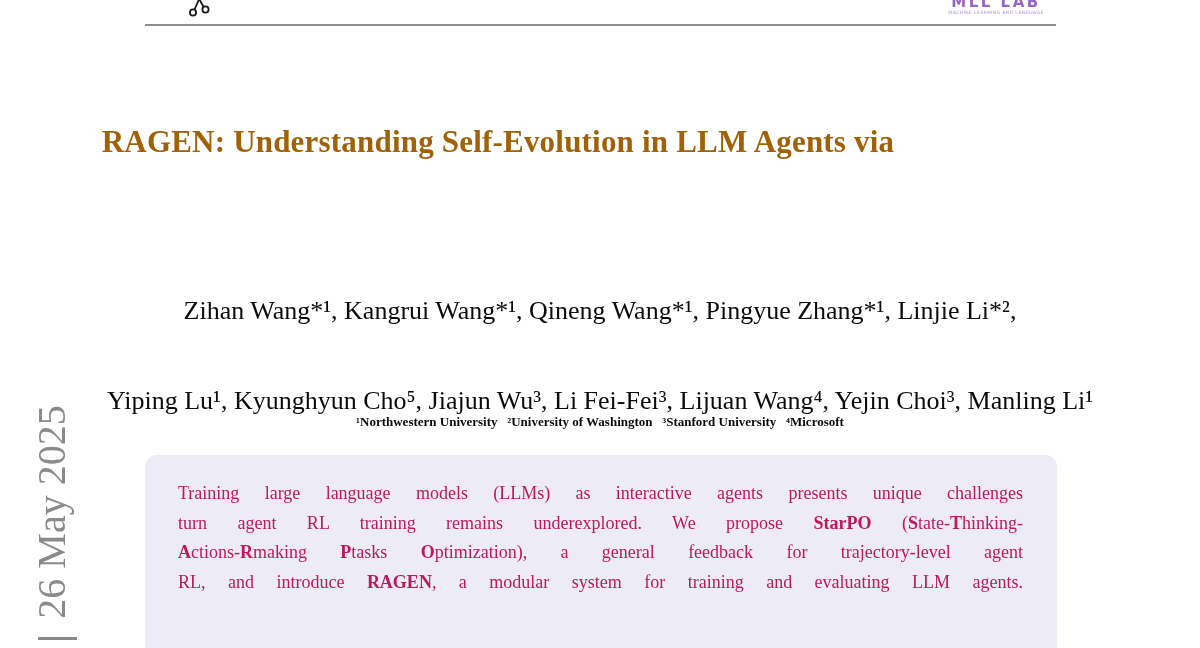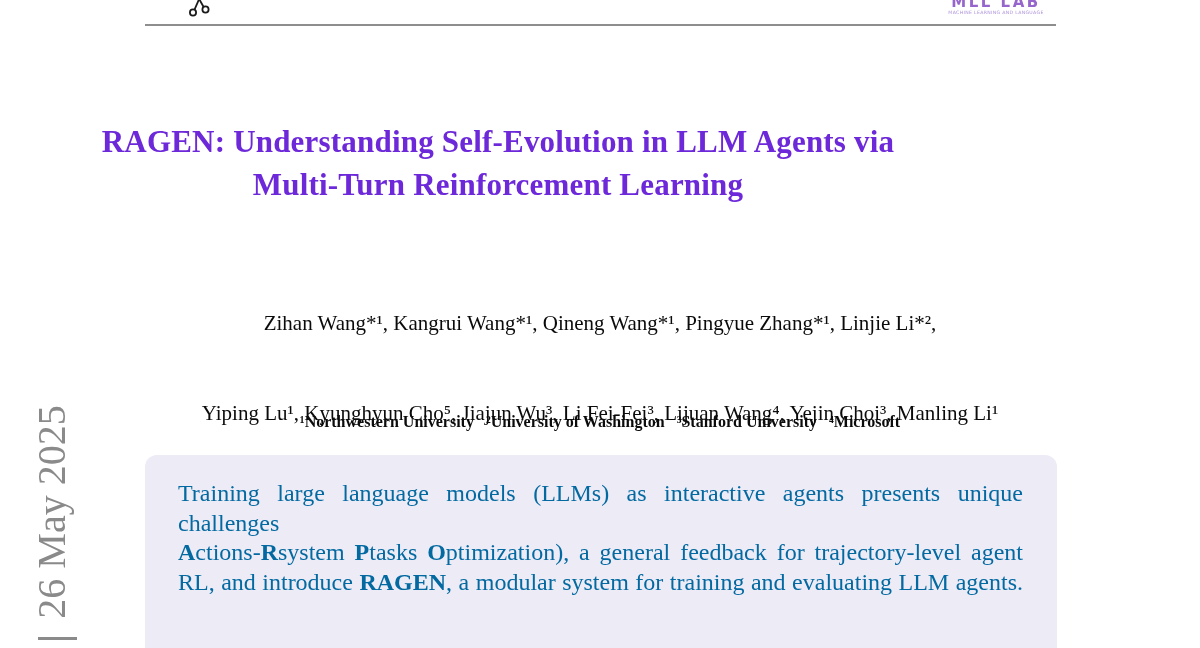--- a/index.html
+++ b/index.html
@@ -6,36 +6,36 @@
   html,body { width:1200px; height:648px; }
   body {
     position:relative; overflow:hidden; background:#ffffff;
     font-family:"Liberation Serif","DejaVu Serif",serif; color:#111;
   }
   .header-rule { position:absolute; left:145px; top:24px; width:911px; height:2px; background:#8e8e8e; }
   .fork-icon { position:absolute; left:185px; top:0; width:30px; height:17px; }
   .lab-logo { position:absolute; left:934px; top:-6px; width:124px; height:24px; }
   .paper-title {
     position:absolute; left:0; top:120px; width:996px; text-align:center;
-    font-size:31px; line-height:43px; font-weight:bold; color:#6d28d9; letter-spacing:0.2px;
+    font-size:31px; line-height:43px; font-weight:bold; color:#a16207; letter-spacing:0.2px;
   }
   .author-block {
-    position:absolute; left:0; top:248px; width:1200px; text-align:center;
-    font-size:21px; line-height:30px; color:#0b0b0b; white-space:pre;
+    position:absolute; left:0; top:236px; width:1200px; text-align:center;
+    font-size:26px; line-height:30px; color:#0b0b0b; white-space:pre;
   }
   .affil-block {
     position:absolute; left:0; top:362px; width:1200px; text-align:center;
-    font-size:16px; line-height:24px; font-weight:bold; color:#0b0b0b; white-space:pre;
+    font-size:13px; line-height:24px; font-weight:bold; color:#0b0b0b; white-space:pre;
   }
   .abstract-box {
     position:absolute; left:145px; top:455px; width:912px; height:250px;
     background:#ECEBF6; border-radius:12px; padding:24px 34px 0 33px; overflow:hidden;
   }
   .abs-line {
-    font-size:24px; line-height:29.6px; color:#0369a1;
+    font-size:18px; line-height:29.6px; color:#be185d;
     text-align:justify; text-align-last:justify; white-space:normal;
   }
   .abs-line b { font-weight:bold; }
   .arxiv-watermark {
     position:absolute; left:-78px; top:490px; width:260px; height:44px;
     transform:rotate(-90deg); color:#8a8a8a; font-size:40px; line-height:44px;
     text-align:center; white-space:nowrap;
   }
   .bracket-mark { position:absolute; left:38px; top:637px; width:39px; height:3px; background:#8a8a8a; }
 </style>
@@ -56,30 +56,30 @@
 <div class="header-rule"></div>
 <div class="lab-logo">
   <svg width="124" height="24" viewBox="0 0 124 24">
     <text x="62" y="13" text-anchor="middle" font-family="DejaVu Sans, sans-serif" font-size="15" font-weight="bold" fill="#9766CC" letter-spacing="2.5">MLL LAB</text>
     <text x="62" y="19.5" text-anchor="middle" font-family="DejaVu Sans, sans-serif" font-size="4.6" fill="#AA8ED8" letter-spacing="0.35">MACHINE LEARNING AND LANGUAGE</text>
   </svg>
 </div>
 
 <div class="paper-title">
   <div>RAGEN: Understanding Self-Evolution in LLM Agents via</div>
-  <div>Multi-Turn Reinforcement Learning</div>
 </div>
 
 <div class="author-block">
   <div>Zihan Wang*¹, Kangrui Wang*¹, Qineng Wang*¹, Pingyue Zhang*¹, Linjie Li*²,</div>
   <div>Yiping Lu¹, Kyunghyun Cho⁵, Jiajun Wu³, Li Fei-Fei³, Lijuan Wang⁴, Yejin Choi³, Manling Li¹</div>
 </div>
 
 <div class="affil-block">
   <div>¹Northwestern University   ²University of Washington   ³Stanford University   ⁴Microsoft</div>
   <div>⁵New York University   ⁶University of British Columbia   ⁷Singapore Management University</div>
 </div>
 
 <div class="abstract-box">
   <div class="abs-line"><span>Training large language models (LLMs) as interactive agents presents unique challenges</span></div>
-  <div class="abs-line"><b>A</b><span>ctions-</span><b>R</b><span>system </span><b>P</b><span>tasks </span><b>O</b><span>ptimization), a general feedback for trajectory-level agent</span></div>
+  <div class="abs-line"><span>turn agent RL training remains underexplored. We propose </span><b>StarPO</b><span> (</span><b>S</b><span>tate-</span><b>T</b><span>hinking-</span></div>
+  <div class="abs-line"><b>A</b><span>ctions-</span><b>R</b><span>making </span><b>P</b><span>tasks </span><b>O</b><span>ptimization), a general feedback for trajectory-level agent</span></div>
   <div class="abs-line"><span>RL, and introduce </span><b>RAGEN</b><span>, a modular system for training and evaluating LLM agents.</span></div>
 </div>
 
 </body></html>

